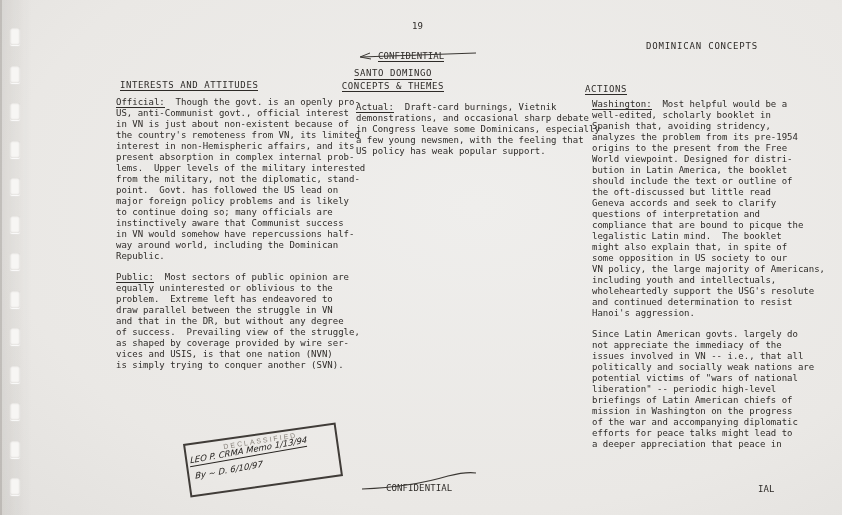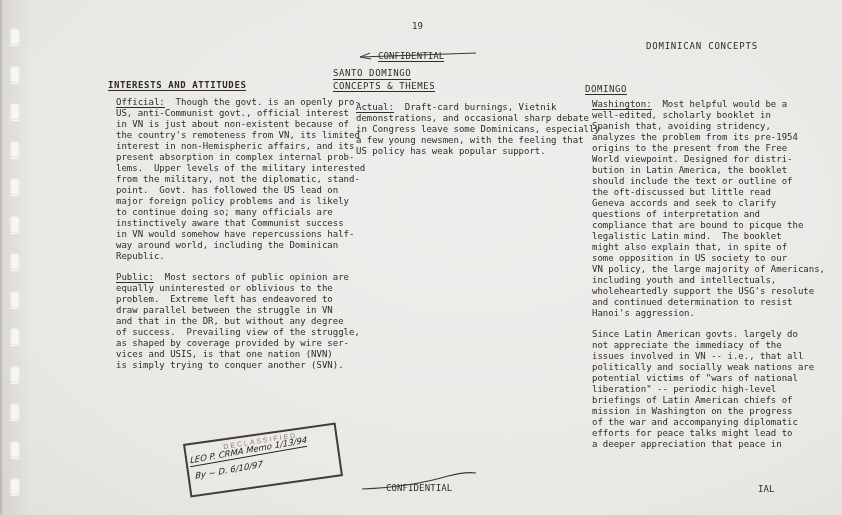--- a/index.html
+++ b/index.html
@@ -23,21 +23,21 @@
     position:absolute; left:10px; width:10px; height:17px;
     background:#f7f6f4; border-radius:2px;
     box-shadow:0 1px 1px rgba(255,255,255,0.9), inset 0 0 2px rgba(150,145,140,0.5);
   }
   .typ { position:absolute; font-size:9px; line-height:10.6px; letter-spacing:0.1px; }
   .heading { font-size:9px; letter-spacing:0.6px; }
   .u { border-bottom:1px solid #2e2b28; padding-bottom:0px; }
   .col { position:absolute; font-size:9px; line-height:11px;margin-left:8px; }
   .para { white-space:pre-wrap; margin:0 0 10px 0; }
   .plabel { border-bottom:1px solid #2e2b28; }
-  .center2 { }
+  .center2 { text-align:center; }
   .center2 .u { display:inline-block; margin-bottom:1px; }
   svg.mark { position:absolute; pointer-events:none; }
   .stamp {
     position:absolute; left:186px; top:433px; width:150px; height:50px;
     border:2px solid #403c38; transform:rotate(-8deg); transform-origin:center;
     background:rgba(255,255,255,0.05);
   }
   .stamp-word {
     position:absolute; left:0; right:0; top:2px; text-align:center;
     font-size:7px; letter-spacing:2px; color:#8a847d;
@@ -83,24 +83,24 @@
   </svg>
 
   <div class="typ" style="left:646px; top:41px; letter-spacing:0.8px;">DOMINICAN CONCEPTS</div>
 
   <div class="typ heading center2" style="left:333px; top:68px; width:120px;">
     <span class="u">SANTO DOMINGO</span><br>
     <span class="u">CONCEPTS &amp; THEMES</span>
   </div>
 
   <div class="typ heading" style="left:585px; top:84px;">
-    <span class="u">DOMINGO</span>
+    <span class="u">ACTIONS</span>
   </div>
 
-  <div class="typ heading" style="left:108px; top:80px;font-weight:bold;">
+  <div class="typ heading" style="left:120px; top:80px;">
     <span class="u">INTERESTS AND ATTITUDES</span>
   </div>
 
   <div class="col" style="left:108px; top:97px; width:252px;">
     <p class="para"><span class="plabel">Official:</span><span>  Though the govt. is an openly pro-
 US, anti-Communist govt., official interest
 in VN is just about non-existent because of
 the country's remoteness from VN, its limited
 interest in non-Hemispheric affairs, and its
 present absorption in complex internal prob-

